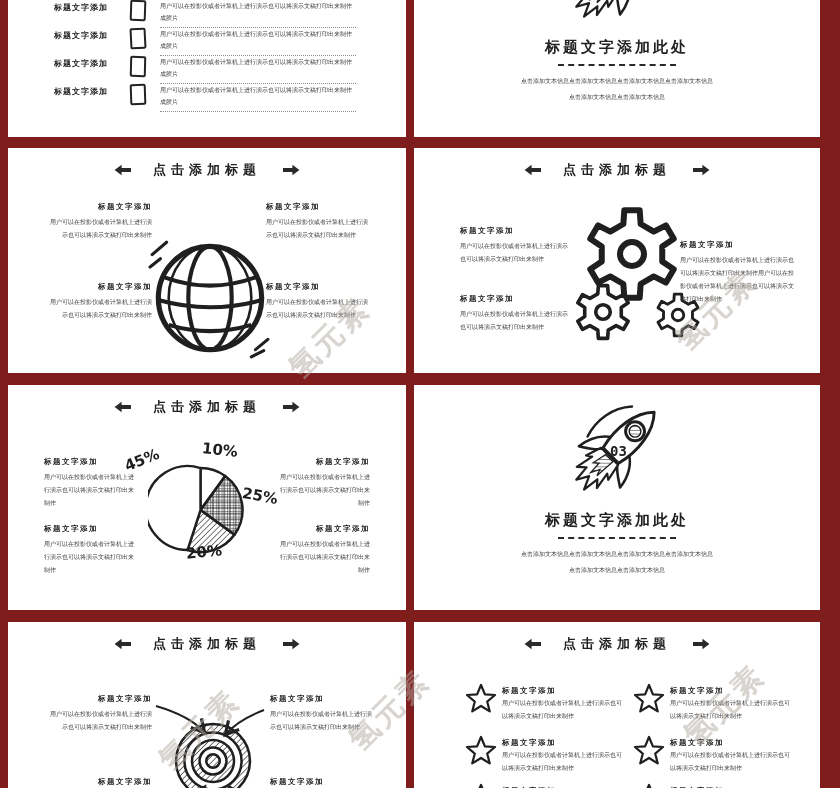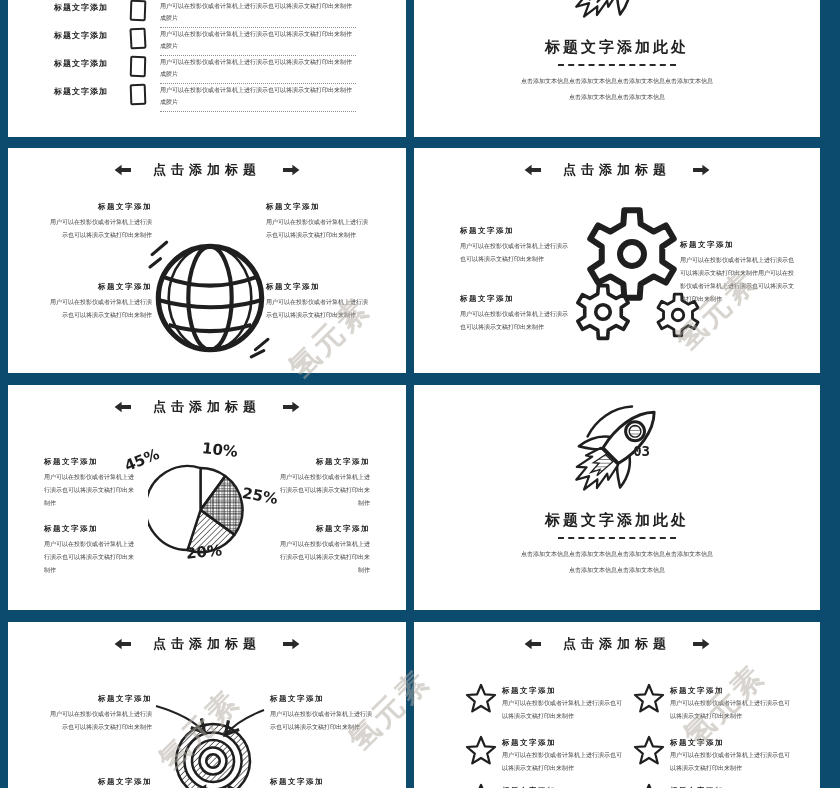--- a/index.html
+++ b/index.html
@@ -1,16 +1,16 @@
 <!DOCTYPE html>
 <html><head>
 <meta charset="utf-8">
 <style>
   html,body{margin:0;padding:0}
-  .page{position:relative;width:840px;height:788px;background:#0c4a6e;overflow:hidden;
+  .page{position:relative;width:840px;height:788px;background:#7f1d1d;overflow:hidden;
         font-family:"Liberation Sans",sans-serif;color:#222}
   .slide{position:absolute;background:#fff;overflow:visible}
   .abs{position:absolute}
   
   .titlebar{position:absolute;top:13px;left:0;width:100%;display:flex;align-items:center;justify-content:center;gap:22px}
   .titlebar .t{font-size:13px;font-weight:bold;letter-spacing:5px;font-family:"DejaVu Sans",sans-serif}
   
   .block{position:absolute;font-size:6px;line-height:13px}
   .block .h{font-size:7.5px;font-weight:bold;letter-spacing:1.5px;margin-bottom:3px;color:#1d1d1d}
   .block .b{color:#3a3a3a}
@@ -20,21 +20,21 @@
   .chk-h{position:absolute;left:46px;top:2px;width:80px;font-size:8px;font-weight:bold;letter-spacing:1px}
   .chk-icon{position:absolute;left:122px;top:0;width:12px;height:17px;border:2.5px solid #222;border-radius:2px;background:#fff}
   .chk-body{position:absolute;left:152px;top:0;width:196px;font-size:6px;line-height:12px;color:#3a3a3a;
             border-bottom:1px dotted #8e8e8e;padding-bottom:3px}
   
   .c-title{position:absolute;top:126px;left:0;width:100%;text-align:center;font-size:15px;font-weight:bold;
            letter-spacing:3px;font-family:"DejaVu Sans",sans-serif}
   .c-dash{position:absolute;top:152px;left:50%;transform:translateX(-50%);width:118px;border-top:2.5px dashed #2a2a2a}
   .c-body{position:absolute;top:161px;left:50%;transform:translateX(-50%);width:192px;text-align:center;
           font-size:6px;line-height:16px;color:#3a3a3a}
-  .rocket-number{position:absolute;left:196px;top:58px;width:40px;text-align:right;font-size:14px;font-weight:bold;
+  .rocket-number{position:absolute;left:196px;top:58px;width:40px;text-align:left;font-size:14px;font-weight:bold;
                  font-family:"DejaVu Sans Mono",monospace;color:#222}
   
   .pie-label{position:absolute;font-size:15px;font-weight:bold;font-family:"DejaVu Sans",sans-serif;color:#1d1d1d}
   
   .star-item{position:absolute;width:170px;height:48px}
   .star-item .s{position:absolute;left:0;top:2px}
   .star-item .h{position:absolute;left:38px;top:6px;font-size:7.5px;font-weight:bold;letter-spacing:1.5px}
   .star-item .b{position:absolute;left:38px;top:17px;width:122px;font-size:6px;line-height:13px;color:#3a3a3a}
   
   .wm{position:absolute;font-size:30px;font-weight:bold;letter-spacing:3px;color:rgba(177,169,161,.5);

